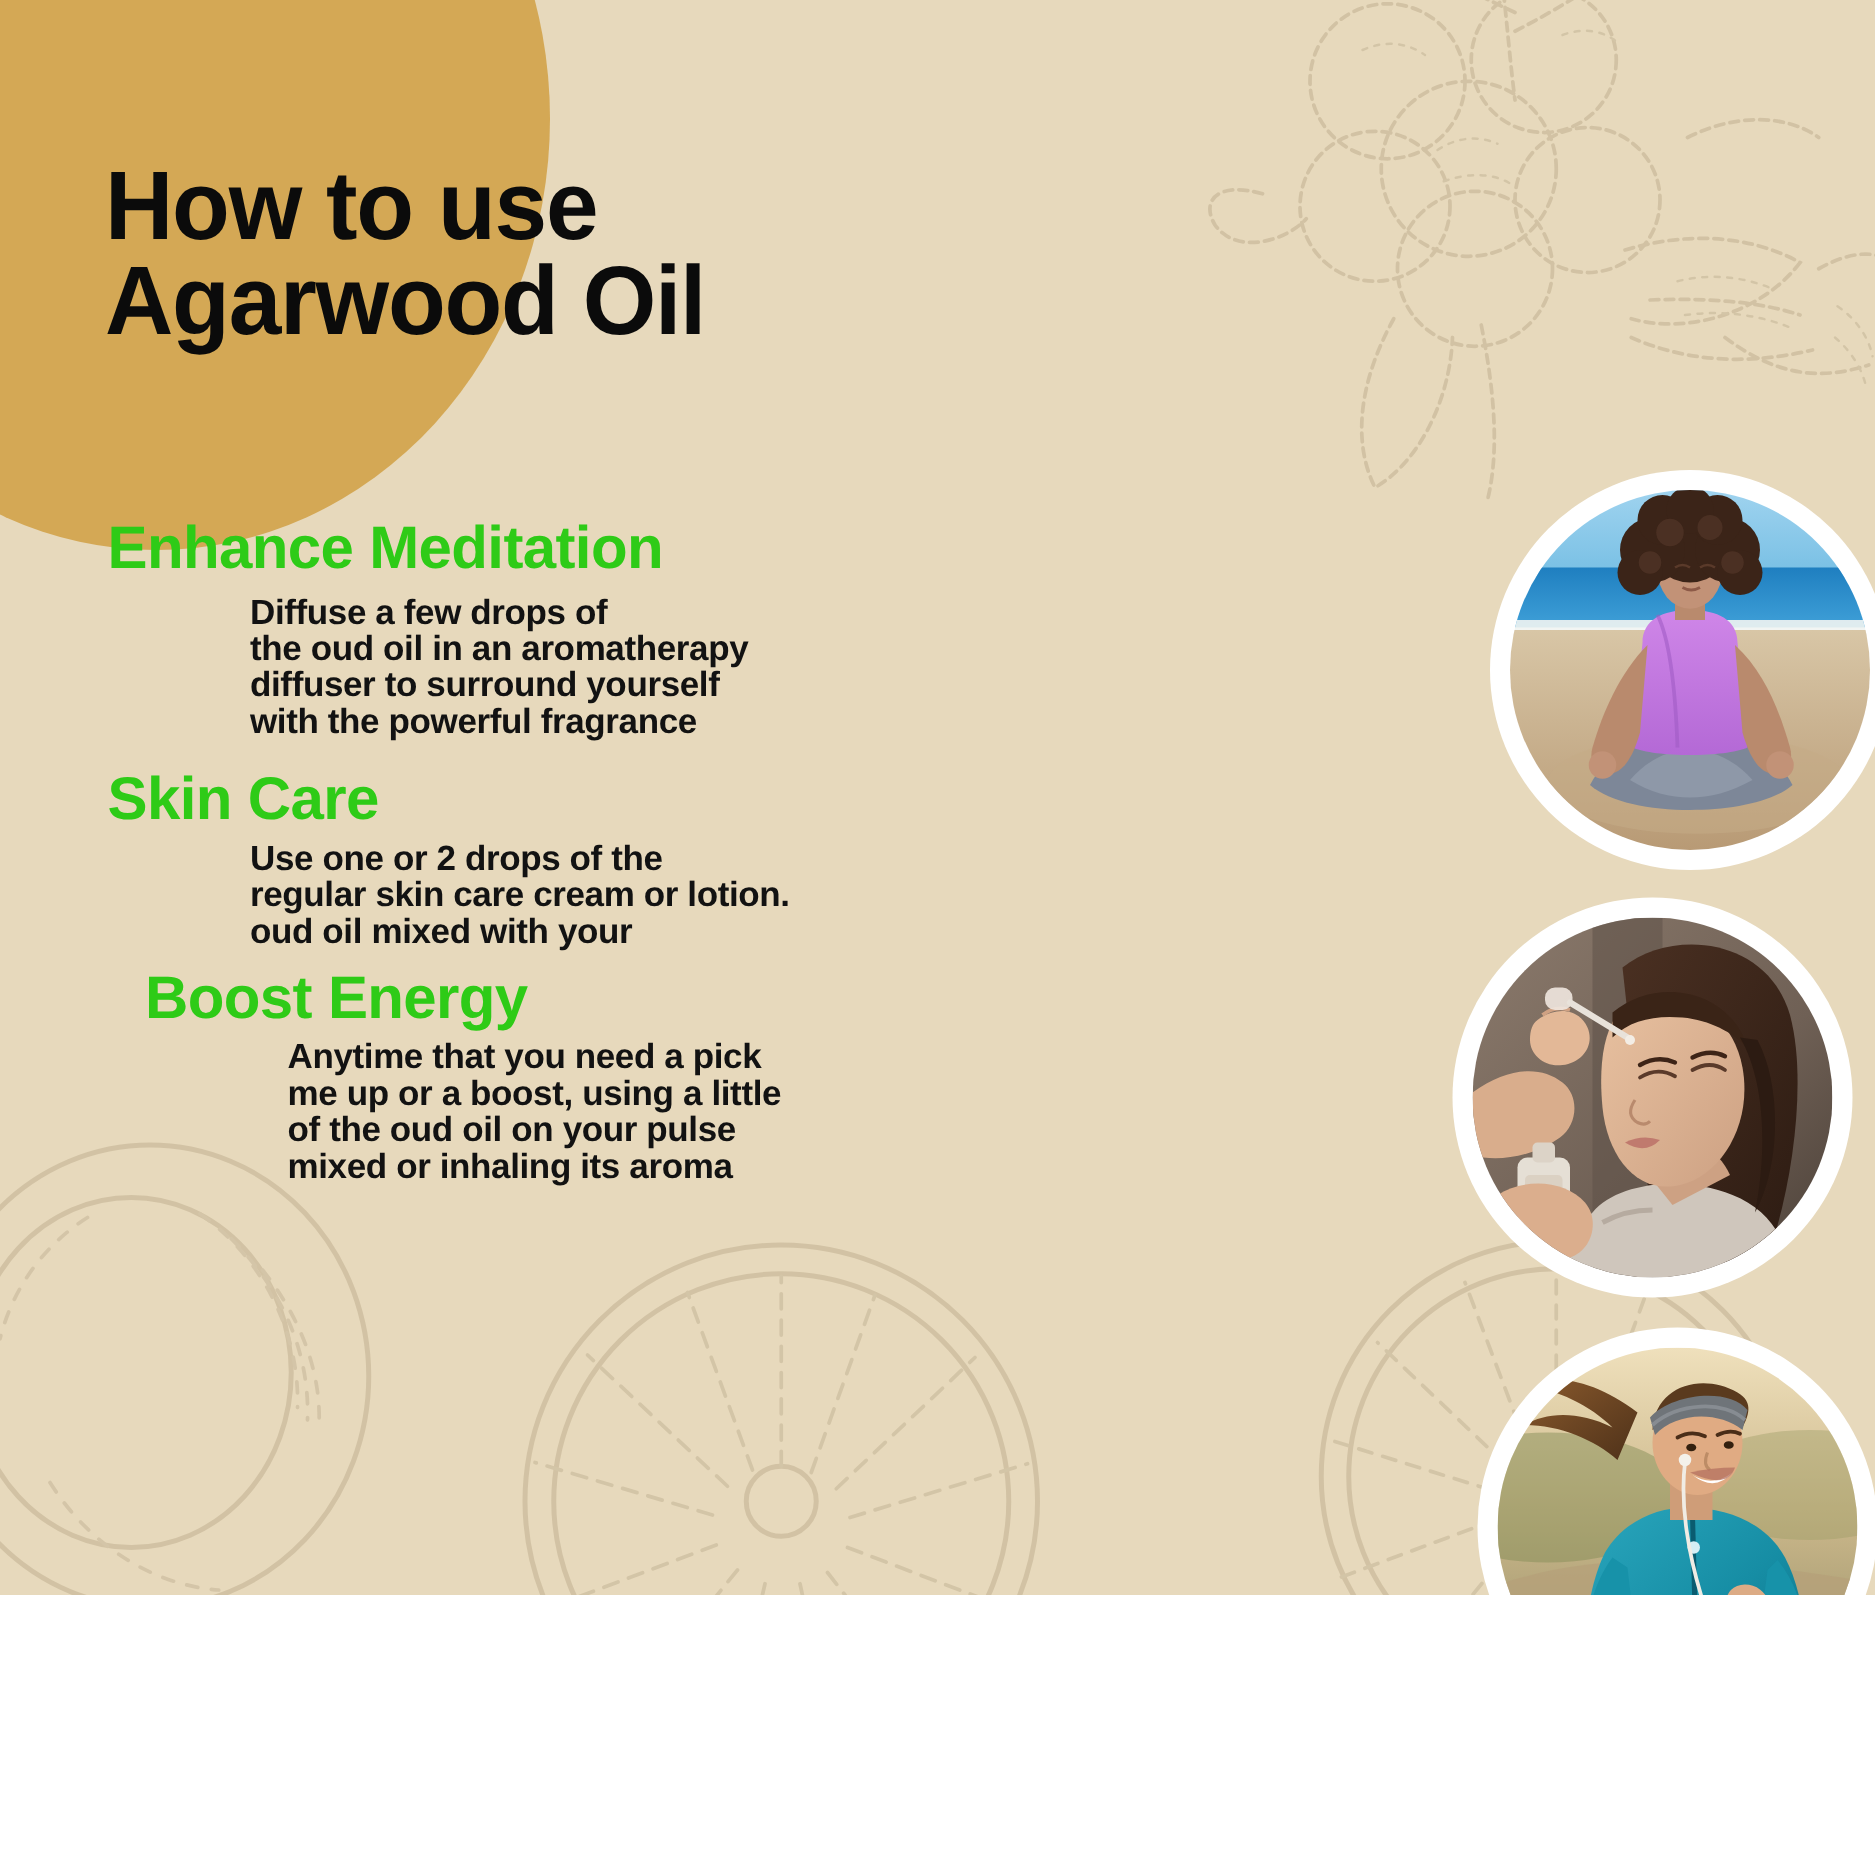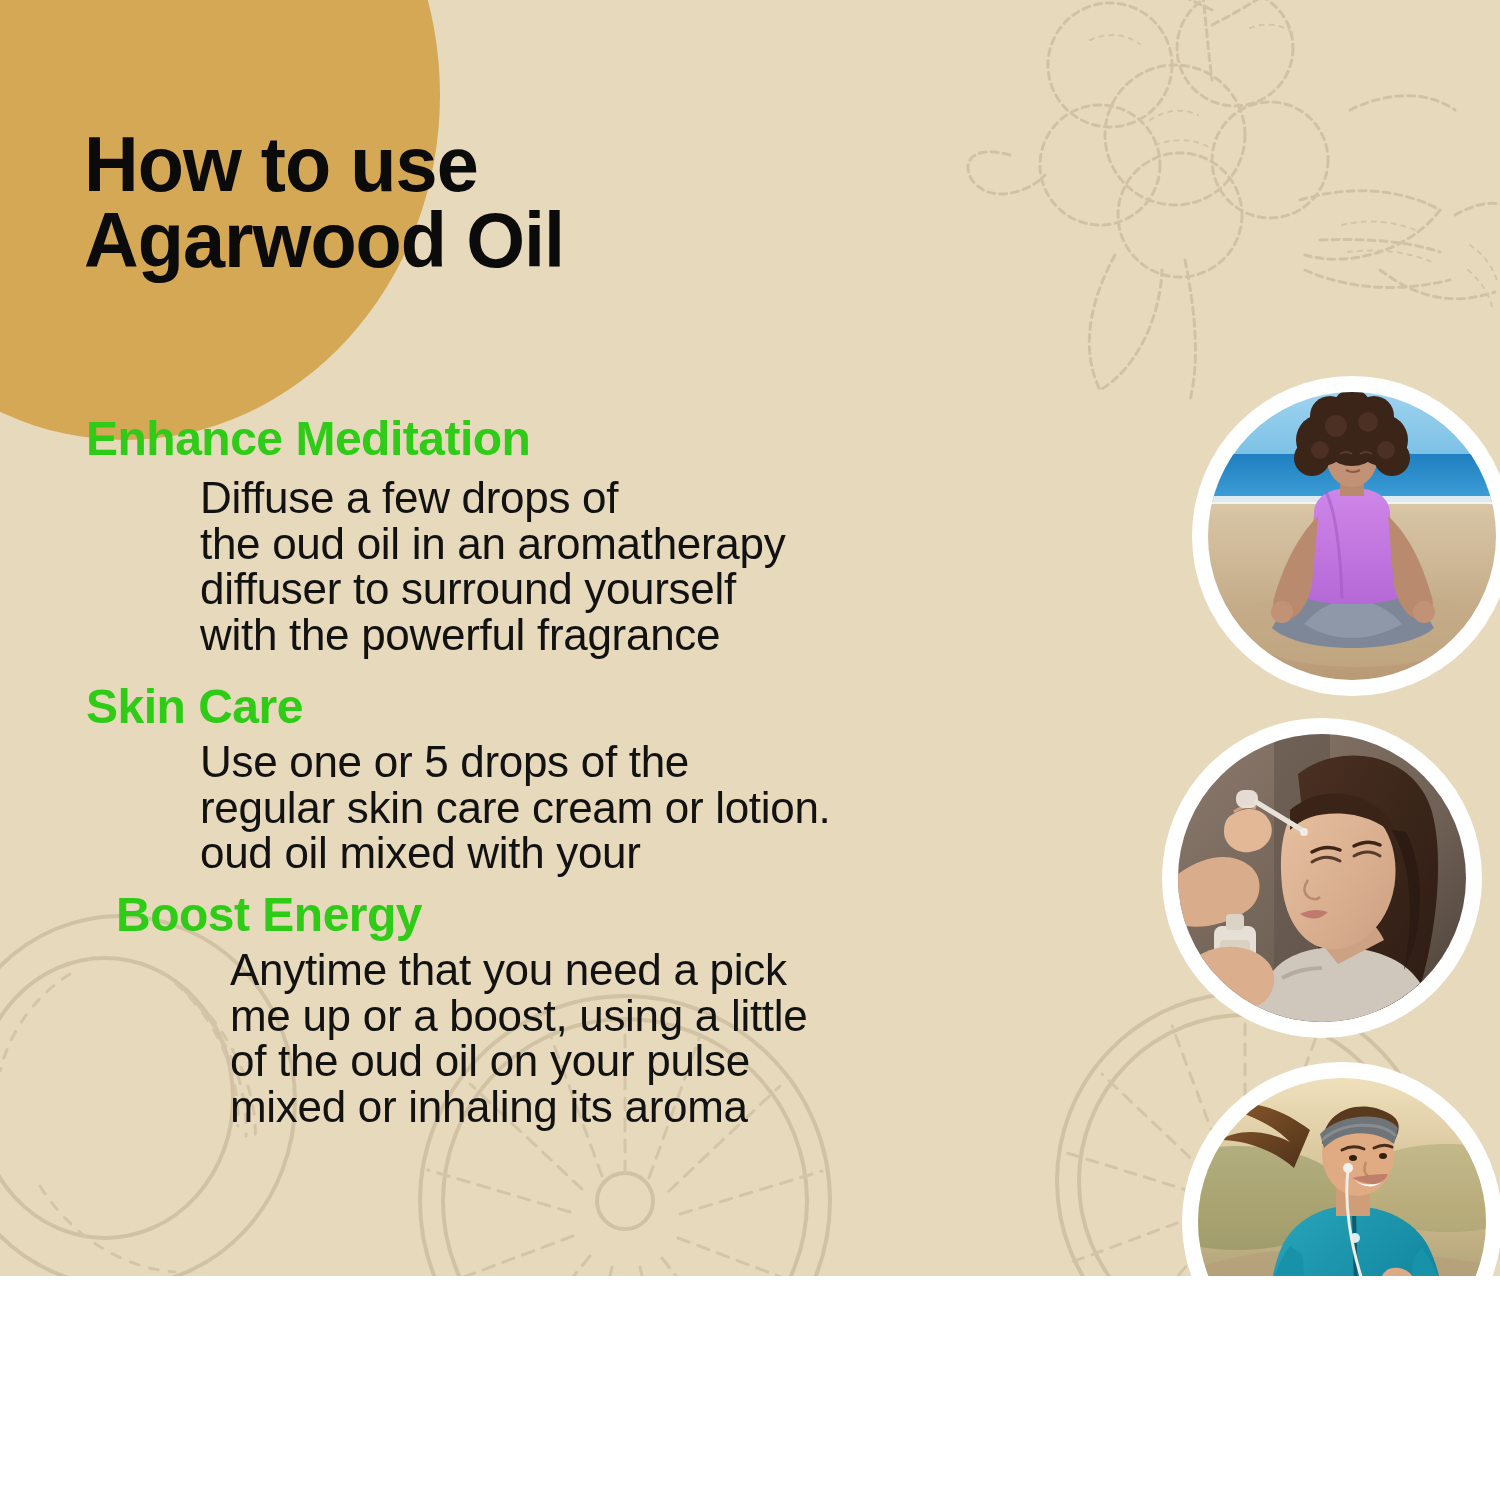--- a/index.html
+++ b/index.html
@@ -72,22 +72,22 @@
     font-size: 48px;
     font-weight: 700;
     color: #2ecb17;
     padding-left: 86px;
     line-height: 1.06;
     letter-spacing: -0.5px;
     margin-bottom: 6px;
   }
   .section-body {
     font-family: "Liberation Sans Narrow", "Liberation Sans", "DejaVu Sans", sans-serif;
-    font-size: 44px;
-    font-weight: 400;
+    font-size: 28px;
+    font-weight: 700;
     color: #121212;
     padding-left: 200px;
     line-height: 1.04;
     letter-spacing: -0.3px;
   }
   .section-body .ln { display: block; white-space: nowrap; }
 
   #sec-1 .section-heading { margin-bottom: 10px; }
   #sec-1 { margin-bottom: 24px; }
   #sec-2 { margin-bottom: 14px; }
@@ -227,21 +227,21 @@
         <span class="ln">Diffuse a few drops of</span>
         <span class="ln">the oud oil in an aromatherapy</span>
         <span class="ln">diffuser to surround yourself</span>
         <span class="ln">with the powerful fragrance</span>
       </div>
     </div>
 
     <div class="section" id="sec-2">
       <div class="section-heading">Skin Care</div>
       <div class="section-body">
-        <span class="ln">Use one or 5 drops of the</span>
+        <span class="ln">Use one or 2 drops of the</span>
         <span class="ln">regular skin care cream or lotion.</span>
         <span class="ln">oud oil mixed with your</span>
       </div>
     </div>
 
     <div class="section" id="sec-3">
       <div class="section-heading">Boost Energy</div>
       <div class="section-body">
         <span class="ln">Anytime that you need a pick</span>
         <span class="ln">me up or a boost, using a little</span>

